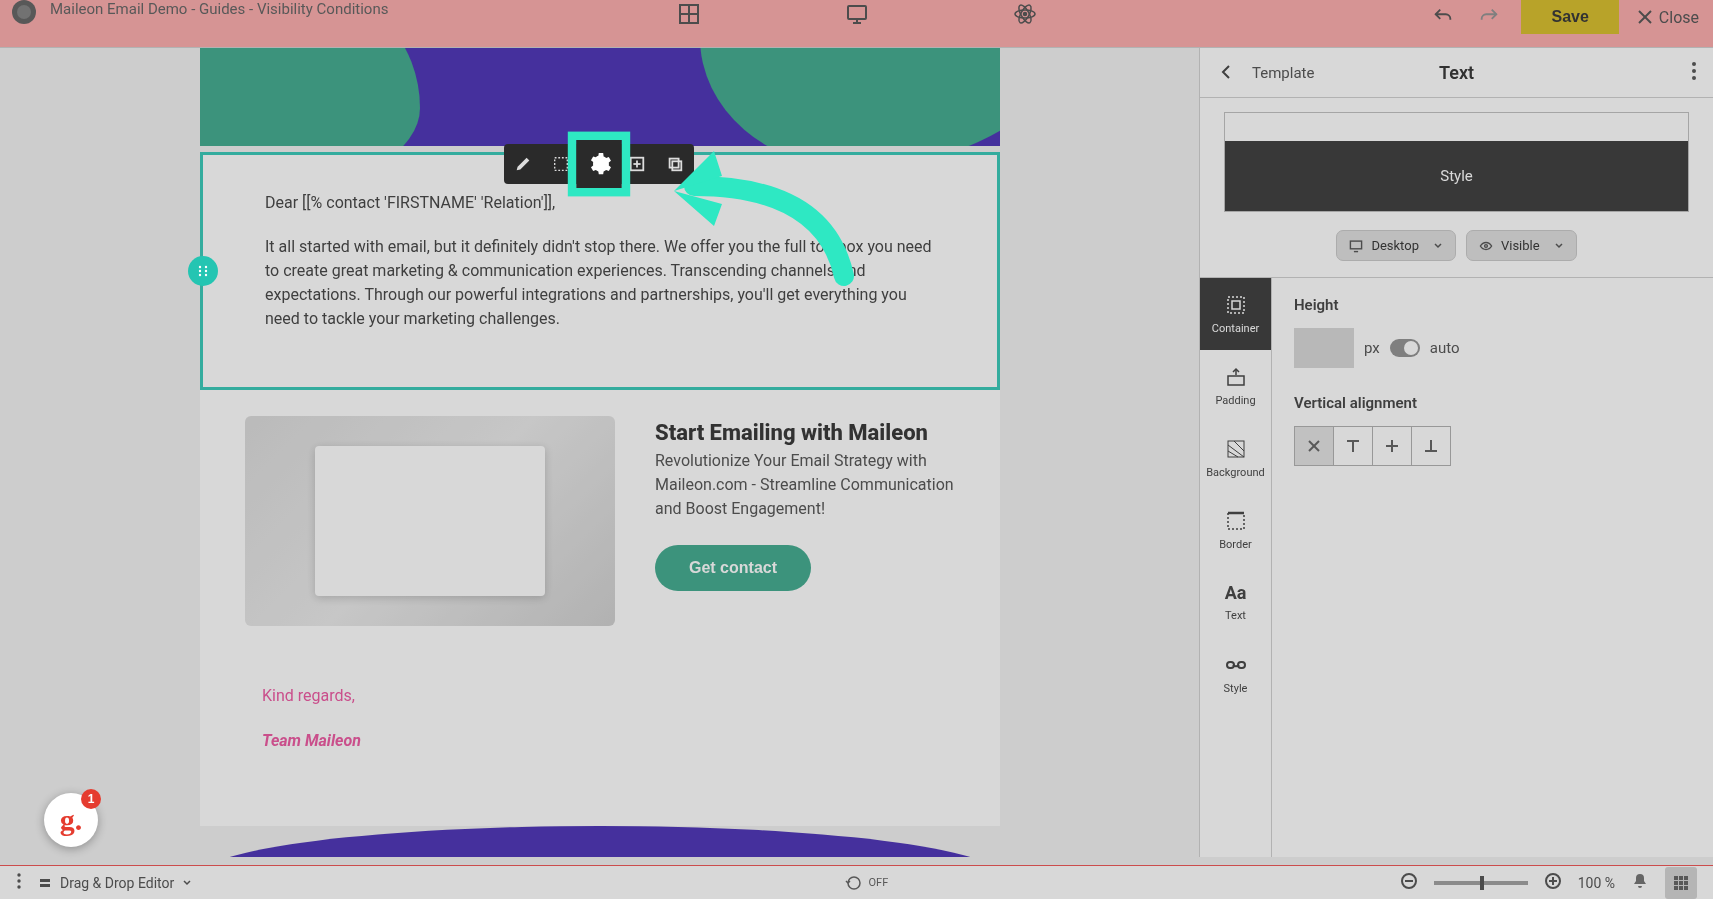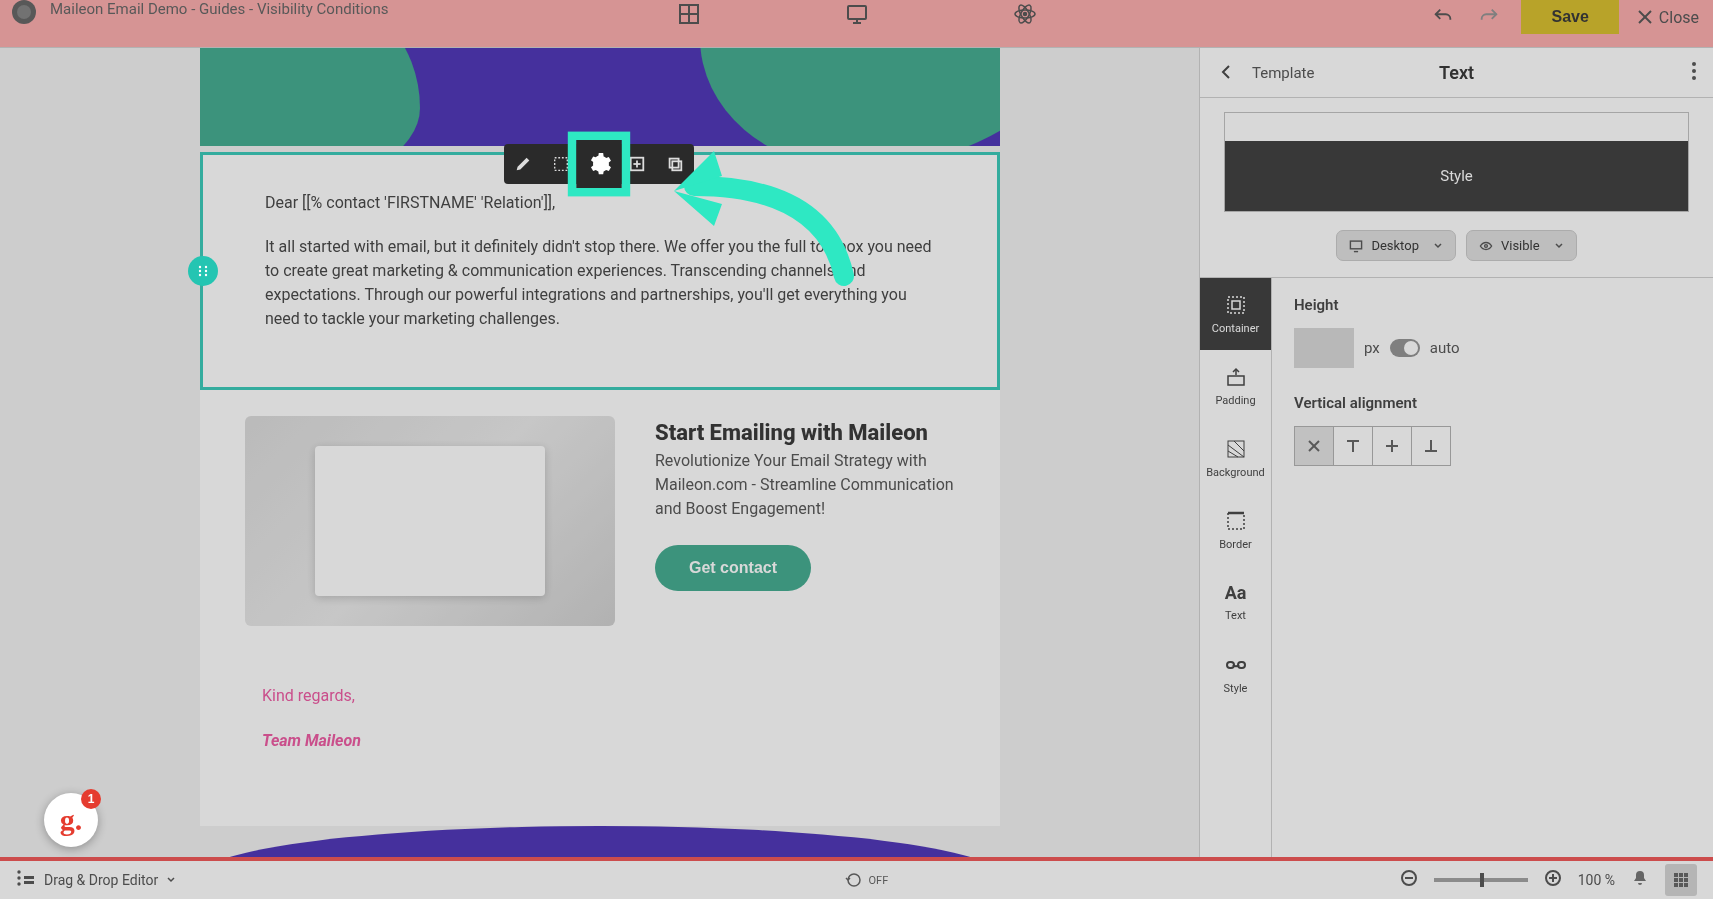--- a/index.html
+++ b/index.html
@@ -205,23 +205,23 @@
 .align-row { display: flex; }
 .align-btn {
   width: 40px; height: 40px; border: 1px solid #aaa; background: #fff;
   display: flex; align-items: center; justify-content: center; cursor: pointer;
   margin-left: -1px;
 }
 .align-btn:first-child { background: #e0e0e0; margin-left: 0;}
 
 
 .bottombar {
-  position: absolute; left: 0; right: 0; bottom: 0; height: 42px;
-  background: #fff; border-top: 4px solid #ef4444;
-  display: flex; align-items: center; padding: 0 16px; 
+  position: absolute; left: 0; right: 0; bottom: 0; height: 34px;
+  background: #fff; border-top: 1px solid #ef4444;
+  display: flex; align-items: center; padding: 0 16px; gap: 16px;
 }
 .bottombar .bb-right {
   position: absolute; right: 16px; display: flex; align-items: center; gap: 16px;
 }
 .editor-label { display: flex; align-items: center; gap: 8px; font-size: 14px; color: #444; cursor: pointer; }
 .toggle-off {
   position: absolute; left: 50%; transform: translateX(-12px);
   display: flex; align-items: center; gap: 6px; font-size: 11px; color: #555; cursor: pointer;
 }
 .zoom-slider {

